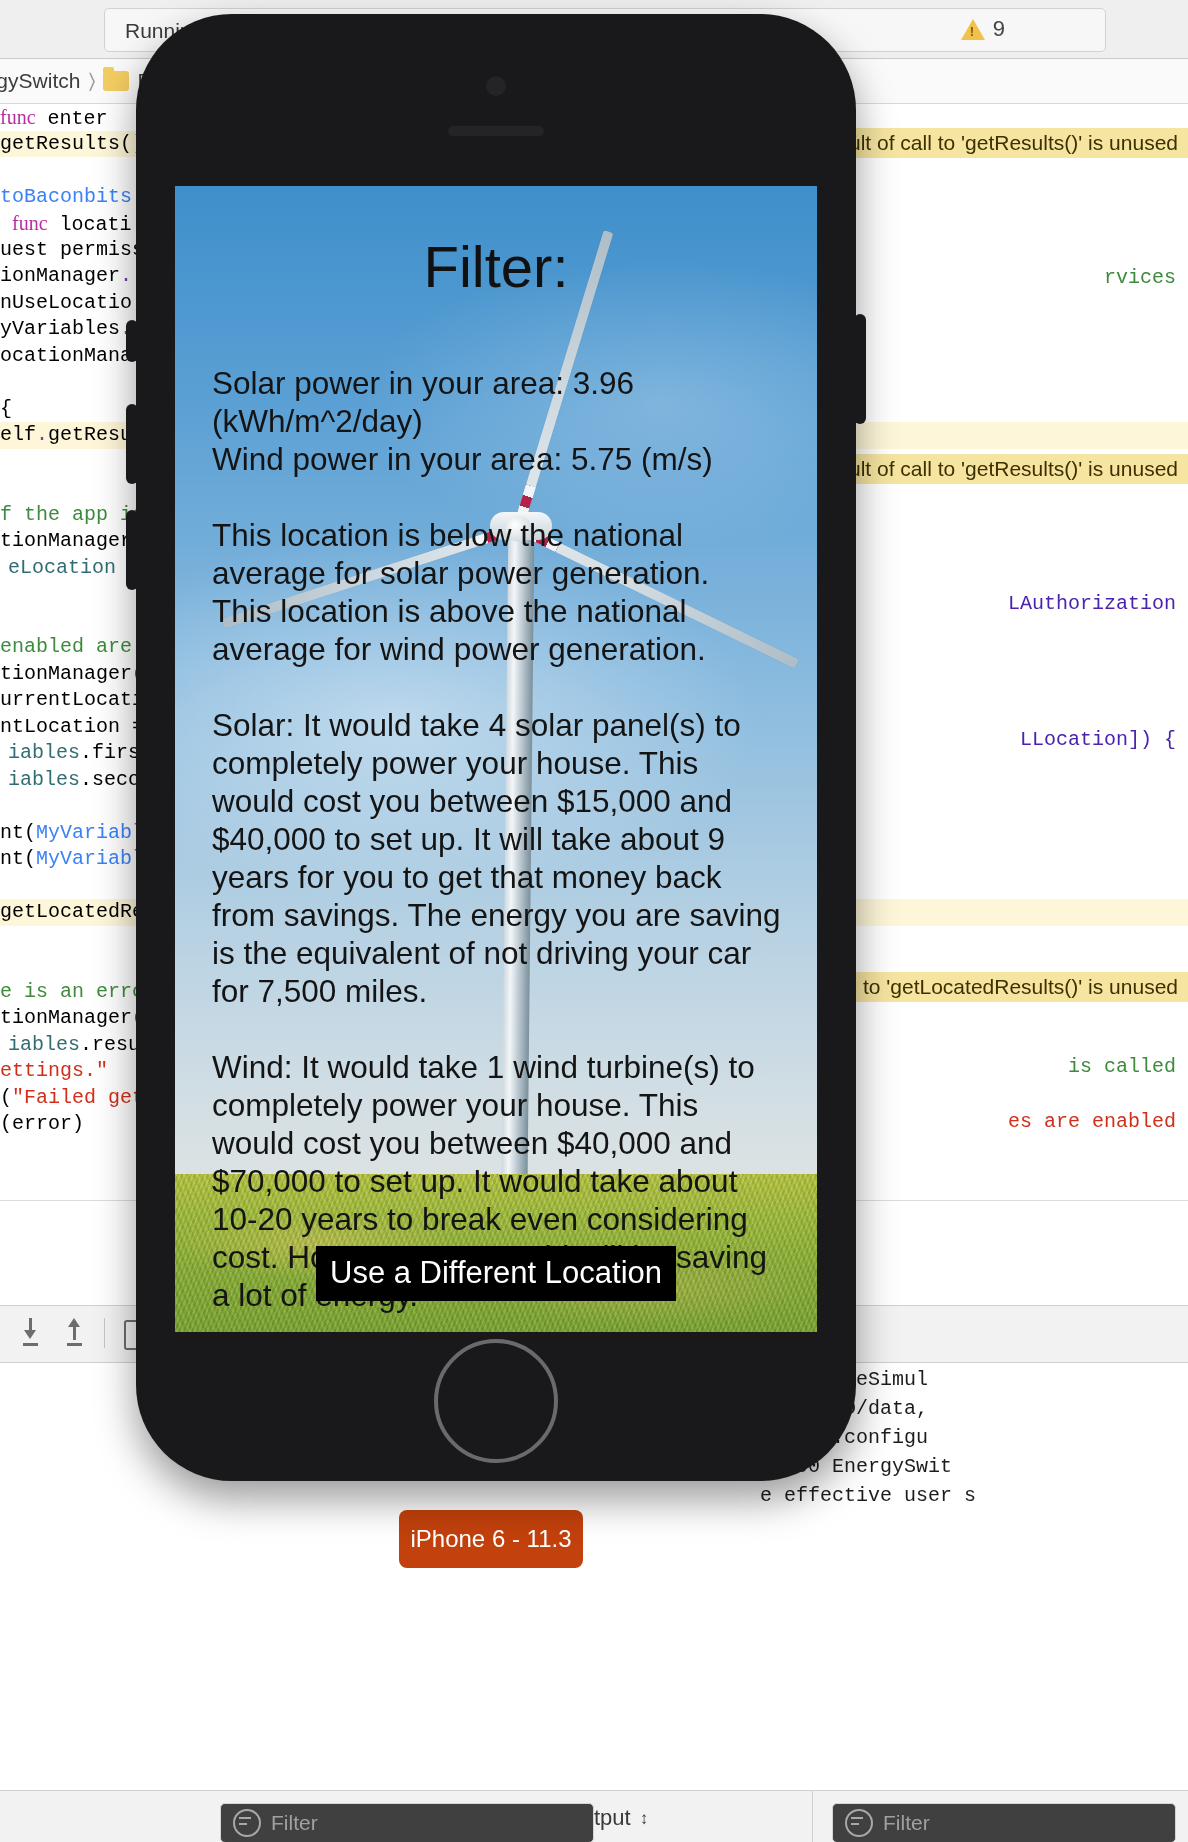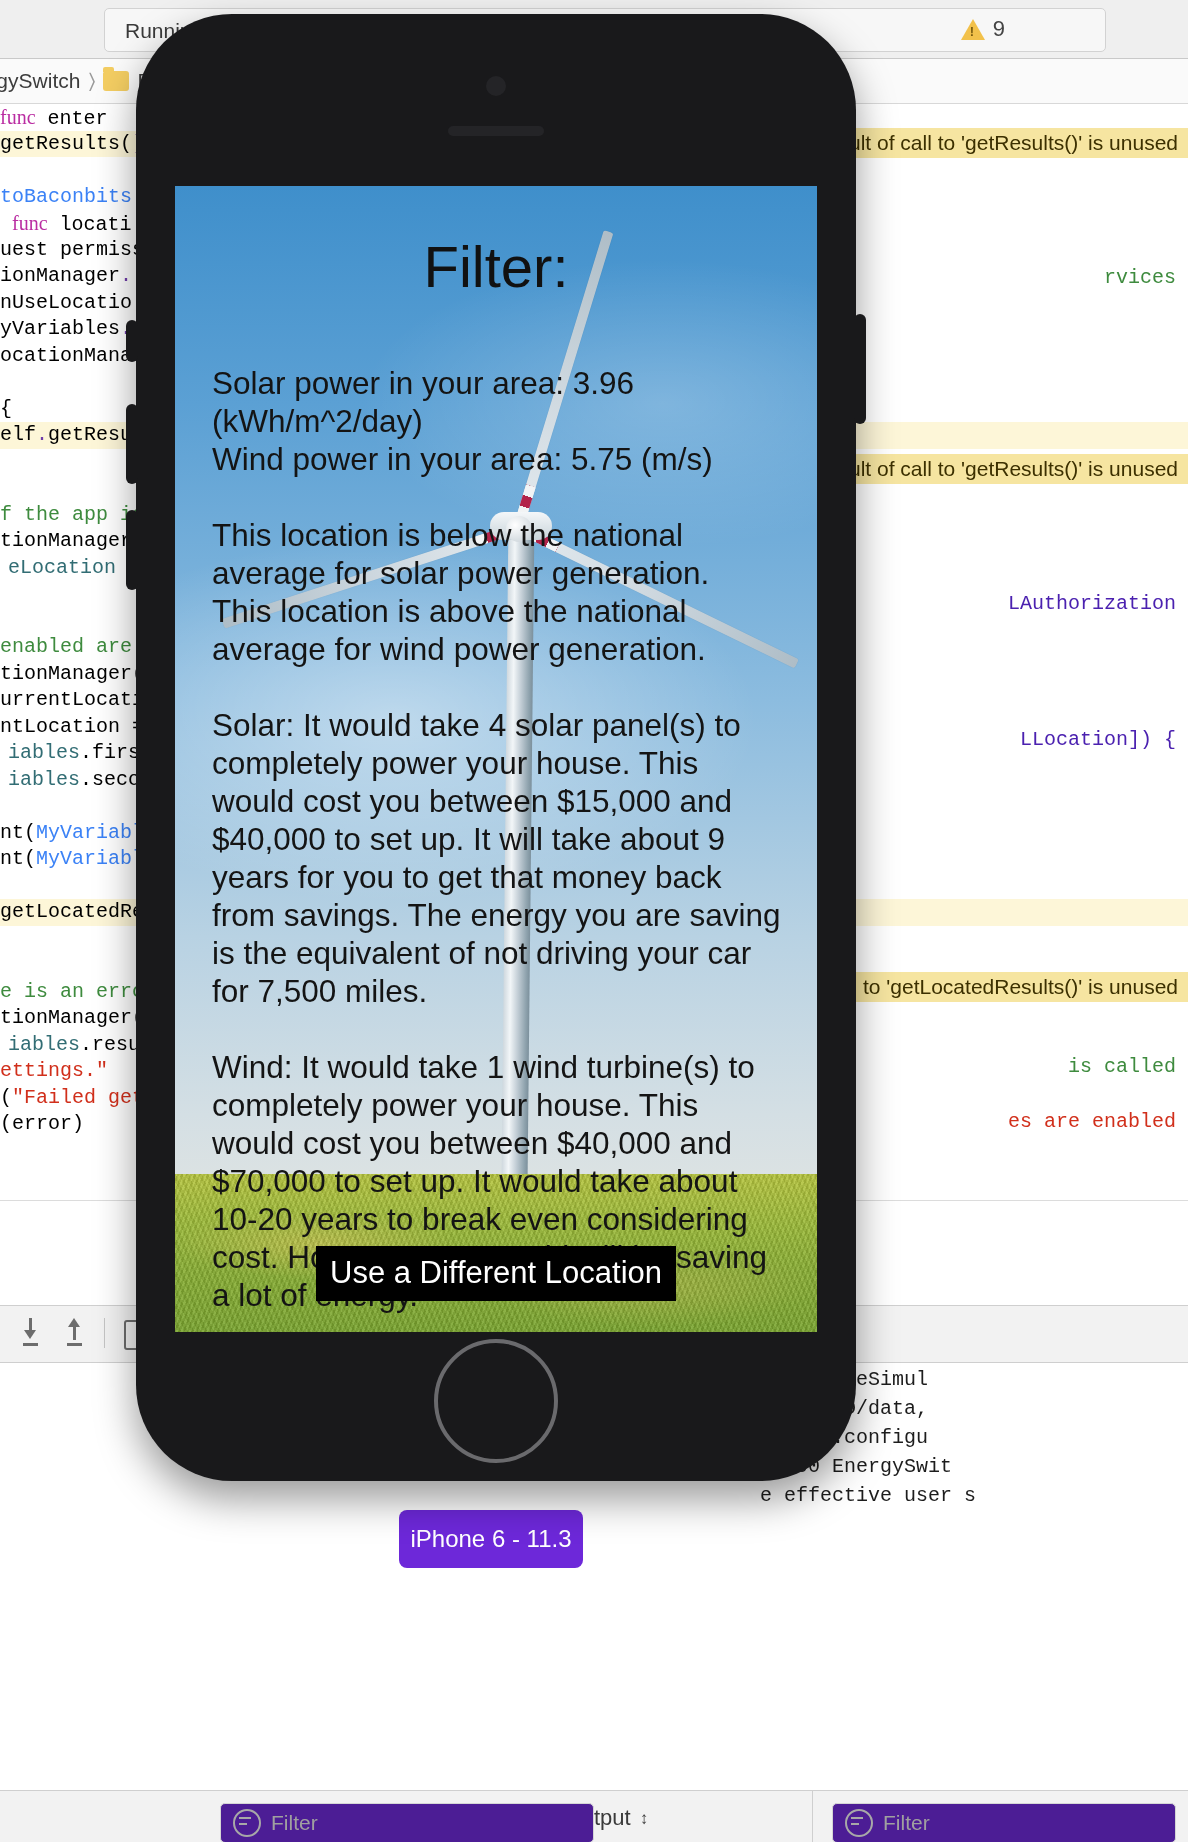--- a/index.html
+++ b/index.html
@@ -89,21 +89,21 @@
     font-family:"Liberation Mono", monospace;font-size:20px;line-height:29px;color:#1d1d1d;
     white-space:pre;overflow:hidden;
   }
 
   .xc-footer{
     position:absolute;left:0;top:1790px;width:1188px;height:52px;background:#f2f2f2;
     border-top:1px solid #cfcfcf;
   }
   .filter-box{
     position:absolute;top:1803px;height:38px;border:1px solid #d5d5d5;border-radius:5px;
-    background:#4c1d95;display:flex;align-items:center;gap:10px;padding-left:12px;
+    background:#404040;display:flex;align-items:center;gap:10px;padding-left:12px;
   }
   .filter-ico{
     width:24px;height:24px;border:2px solid #a8a8a8;border-radius:50%;position:relative;
     flex:0 0 auto;
   }
   .filter-ico::before,.filter-ico::after{
     content:"";position:absolute;left:4px;background:#a8a8a8;height:2px;
   }
   .filter-ico::before{top:6px;width:12px;}
   .filter-ico::after{top:12px;width:8px;}
@@ -235,21 +235,21 @@
   }
   .app-button{
     position:absolute;left:50%;transform:translateX(-50%);top:1060px;
     background:#000;color:#fff;font-size:31px;padding:8px 14px;
     line-height:1.25;white-space:nowrap;
   }
 
   
   .sim-tooltip{
     position:absolute;left:399px;top:1510px;width:184px;height:58px;
-    background:#6d28d9;border-radius:8px;color:#fff;font-size:24px;
+    background:#c2410c;border-radius:8px;color:#fff;font-size:24px;
     display:flex;align-items:center;justify-content:center;
   }
 </style>
 </head>
 <body>
 
 <div id="xcode">
 
   <div class="xc-toolbar">
     <div class="xc-status-pill">

